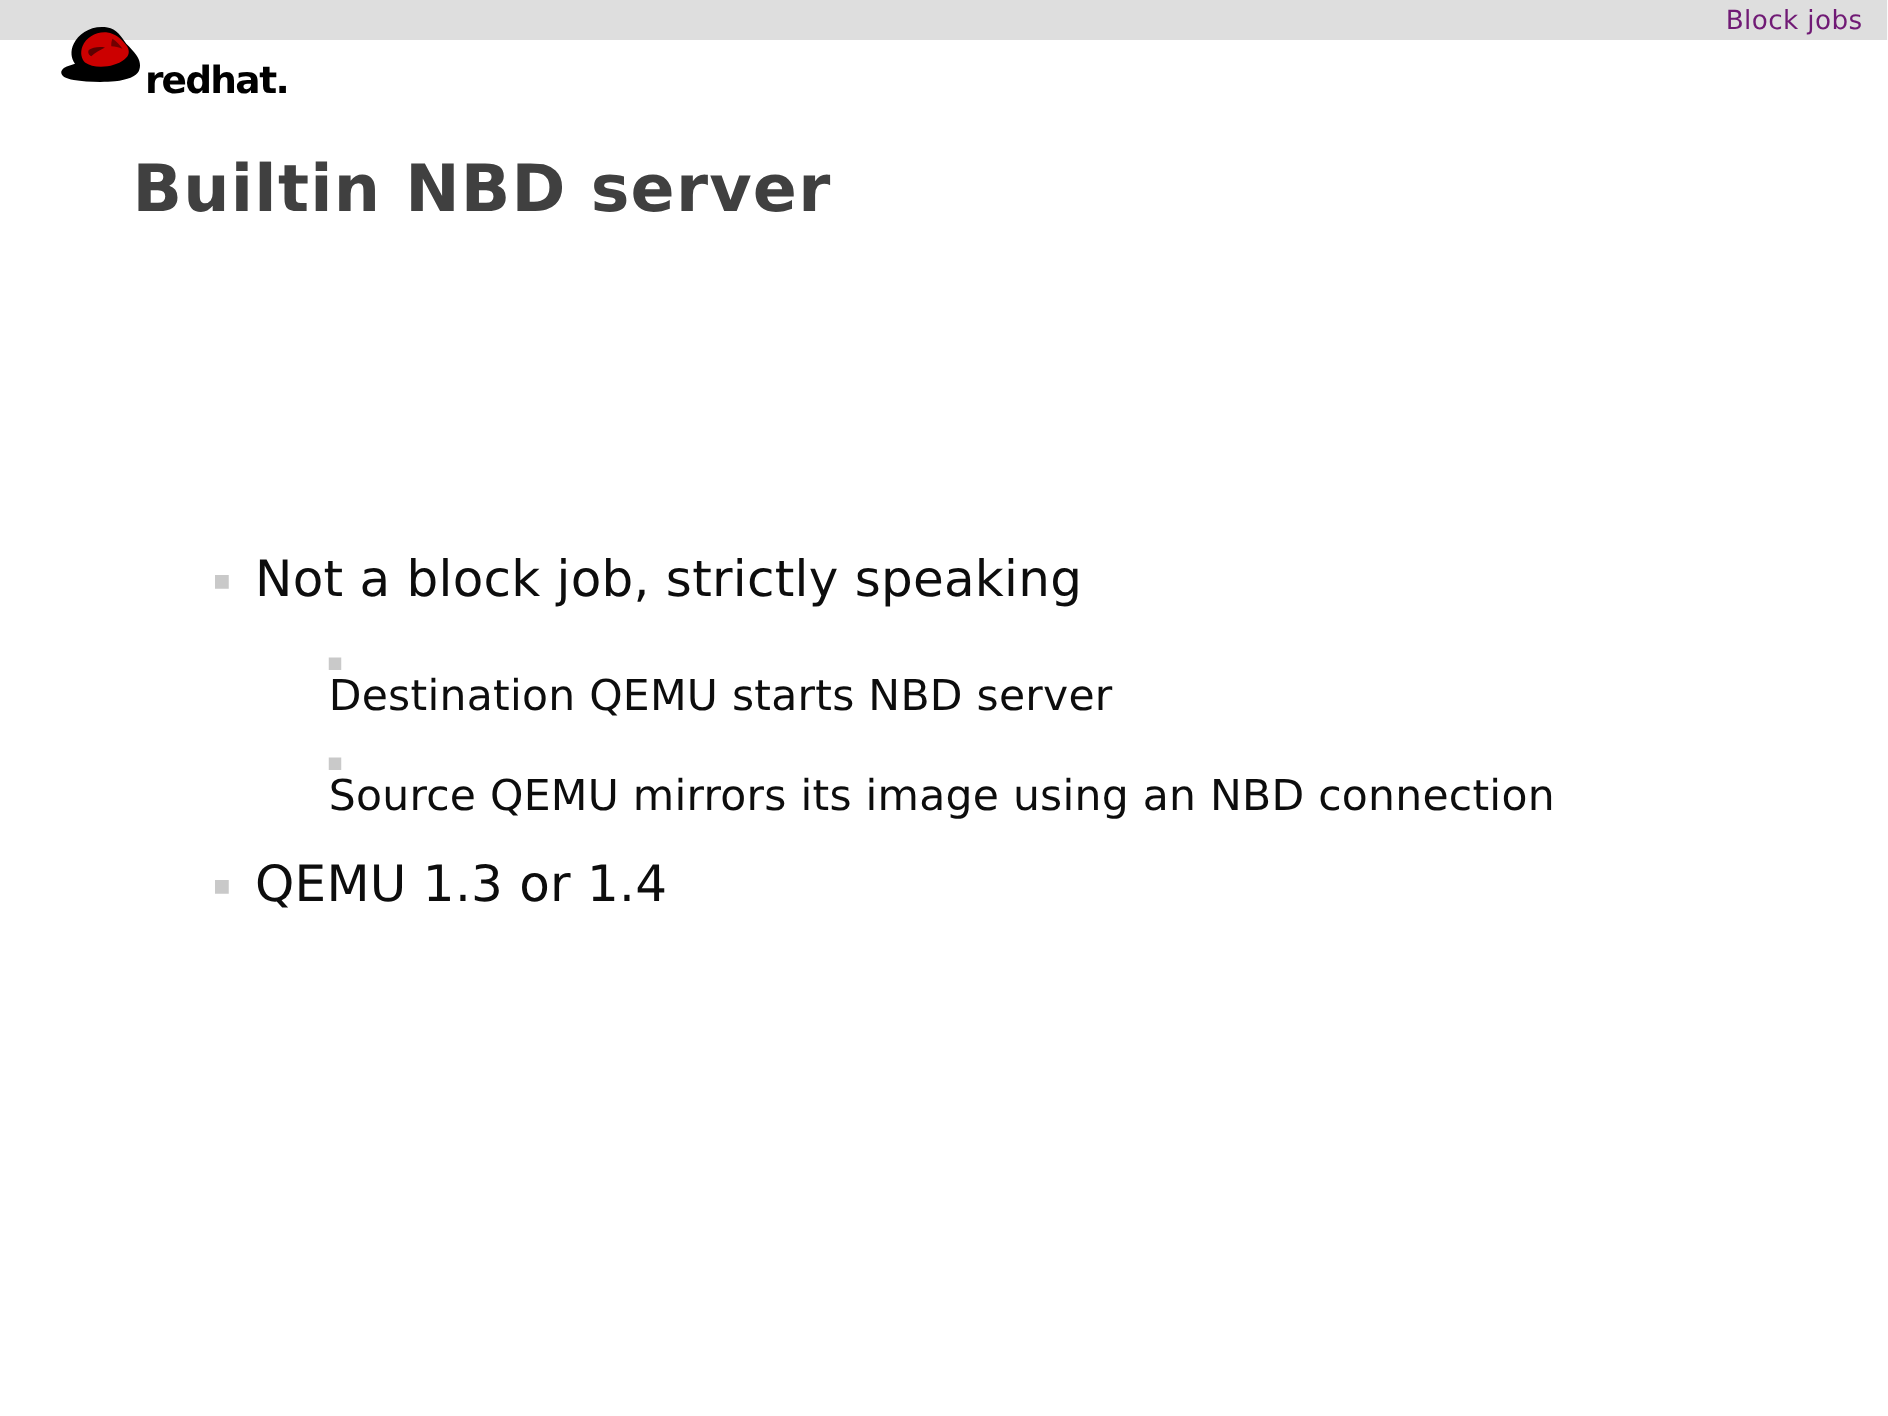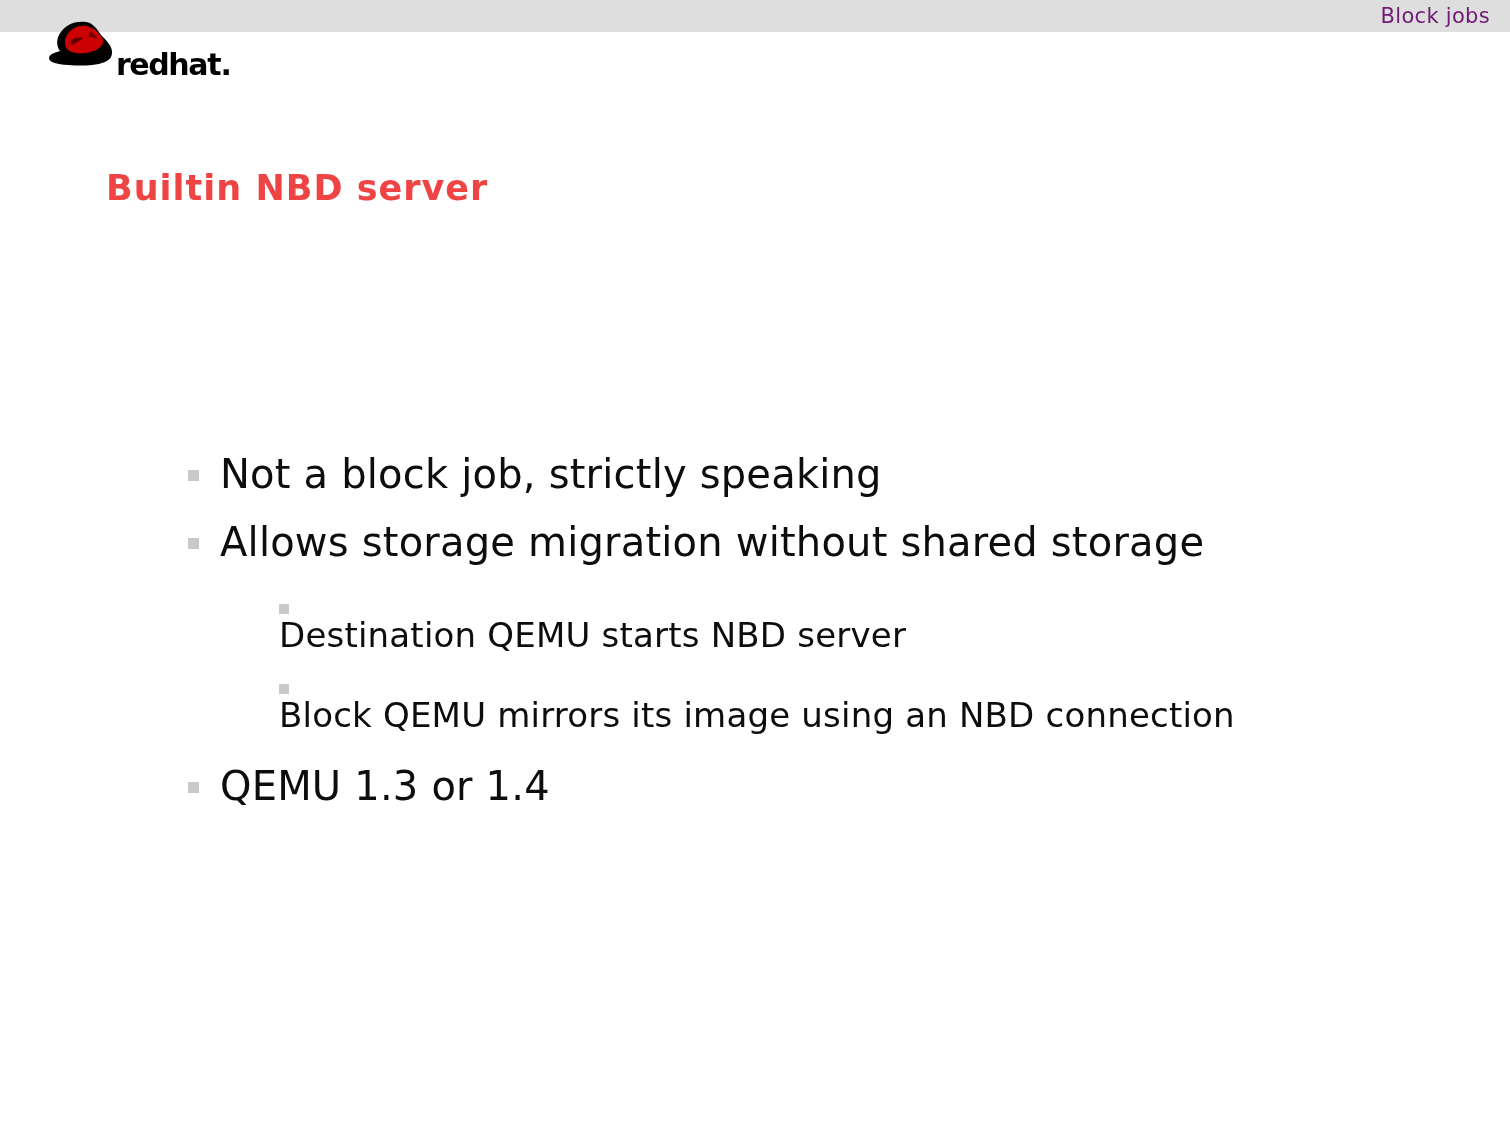--- a/index.html
+++ b/index.html
@@ -78,35 +78,33 @@
     font-weight: bold;
   }
 
   
   .frame-title {
     position: absolute;
     left: 106px;
     top: 121px;
     font-family: "DejaVu Sans", sans-serif;
     font-weight: bold;
-    font-size: 35px;
+    font-size: 52px;
     line-height: 62px;
-    color: #ef4444;
+    color: #404040;
     letter-spacing: 1px;
     white-space: nowrap;
-    margin-top: 36px;
   }
 
   
   .body-block {
     position: absolute;
     left: 0;
-    top: 450px;
+    top: 440px;
     width: 1388px;
-    padding-left: 16px;
   }
 
   .bullet-row {
     display: flex;
     align-items: flex-start;
     white-space: nowrap;
   }
 
   
   .lvl1 {
@@ -182,33 +180,29 @@
 
   <div class="frame-title">Builtin NBD server</div>
 
   <div class="body-block">
 
     <div class="bullet-row lvl1">
       <span class="marker"></span>
       <span class="btext">Not a block job, strictly speaking</span>
     </div>
 
-    <div class="bullet-row lvl1">
-      <span class="marker"></span>
-      <span class="btext">Allows storage migration without shared storage</span>
-    </div>
 
     <div class="sub-group">
       <div class="bullet-row lvl2">
         <span class="marker"></span>
         <span class="btext">Destination QEMU starts NBD server</span>
       </div>
       <div class="bullet-row lvl2">
         <span class="marker"></span>
-        <span class="btext">Block QEMU mirrors its image using an NBD connection</span>
+        <span class="btext">Source QEMU mirrors its image using an NBD connection</span>
       </div>
     </div>
 
     <div class="spacer-last"></div>
 
     <div class="bullet-row lvl1">
       <span class="marker"></span>
       <span class="btext">QEMU 1.3 or 1.4</span>
     </div>
 

